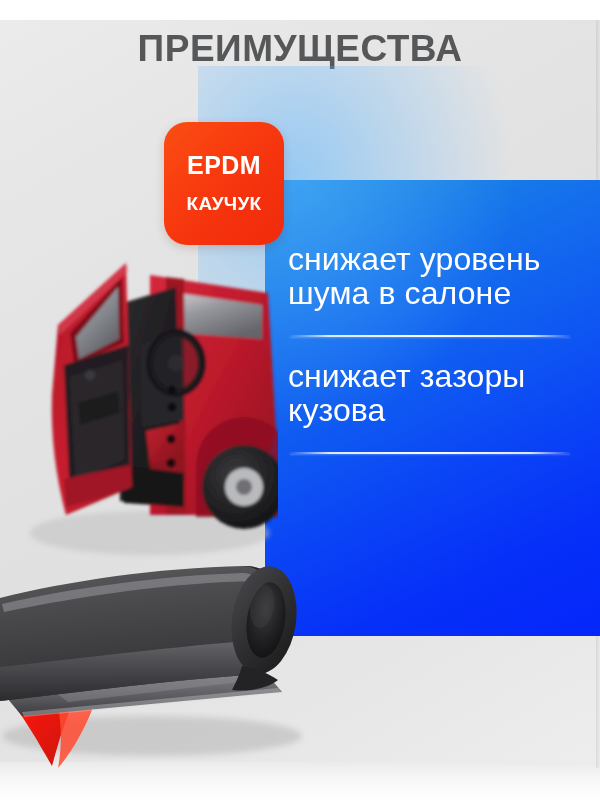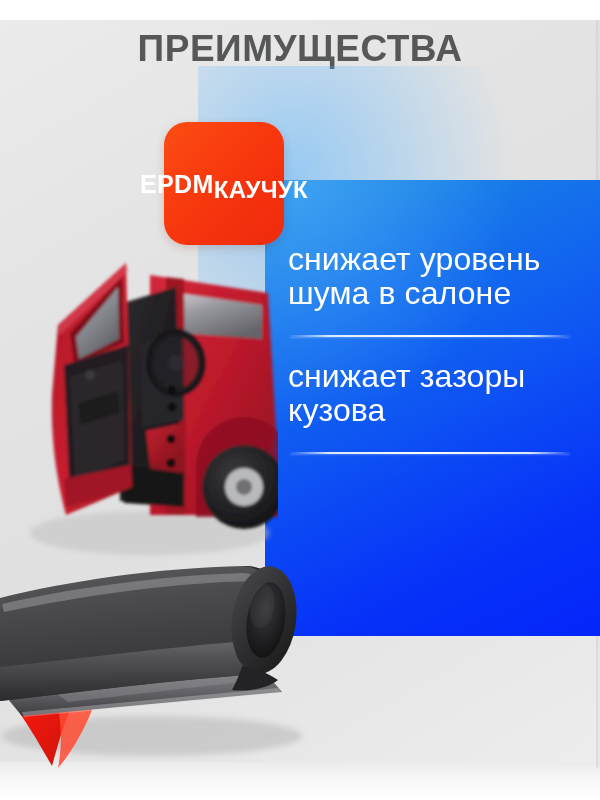--- a/index.html
+++ b/index.html
@@ -107,35 +107,35 @@
 
   
   .badge {
     position: absolute;
     left: 164px; top: 122px;
     width: 120px; height: 123px;
     border-radius: 23px;
     background: linear-gradient(135deg,#fa4e13 0%,#f93d0f 35%,#f4300d 70%,#ef2b0c 100%);
     box-shadow: 0 3px 10px rgba(120,30,0,0.18);
     display: flex;
-    flex-direction: row;
+    flex-direction: column;
     align-items: center;
     justify-content: center;
     z-index: 6;
   }
   .badge-line1 {
     color: #ffffff;
     font-size: 25px;
     font-weight: bold;
     letter-spacing: 0.4px;
     line-height: 28px;
   }
   .badge-line2 {
     color: #ffffff;
-    font-size: 24px;
+    font-size: 19px;
     font-weight: bold;
     letter-spacing: 0.3px;
     line-height: 24px;
     margin-top: 13px;
   }
 
   
   .car-photo {
     position: absolute;
     left: 0px; top: 215px;

